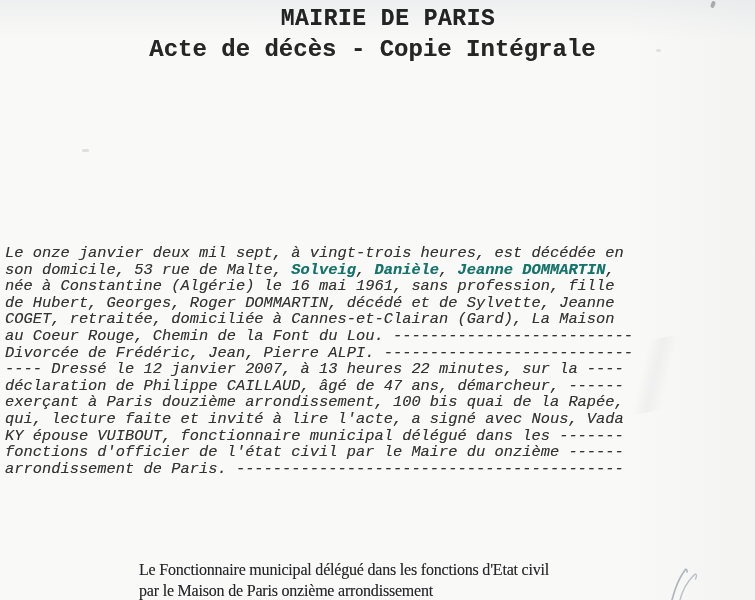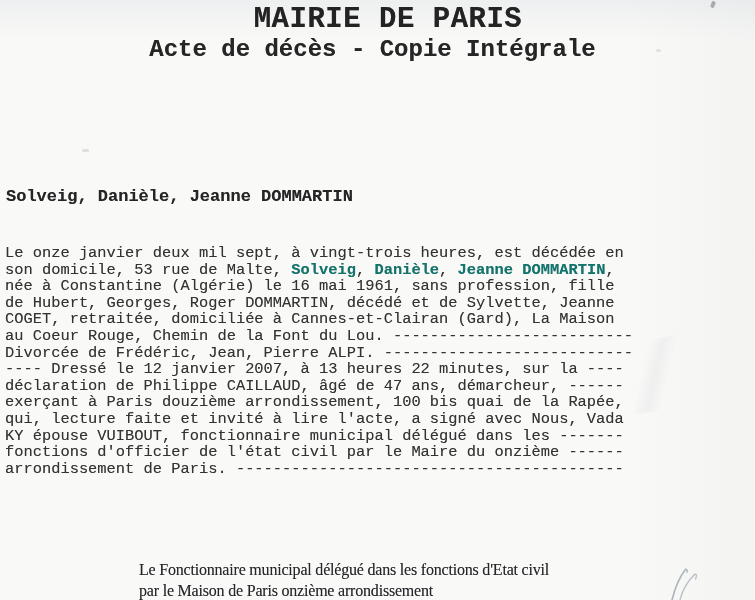--- a/index.html
+++ b/index.html
@@ -40,21 +40,21 @@
     position: absolute; left: 82px; top: 149px; width: 7px; height: 3px;
     background: rgba(160,165,168,0.30); border-radius: 2px;
   }
   .speck-3 {
     position: absolute; left: 656px; top: 49px; width: 5px; height: 3px;
     background: rgba(170,175,178,0.30); border-radius: 2px;
   }
 
   .doc-header { position: absolute; left: 0; top: 4px; width: 755px; text-align: center; }
   .doc-title {
-    margin: 0; font-size: 29px; line-height: 31px; font-weight: bold;
+    margin: 0; font-size: 23px; line-height: 31px; font-weight: bold;
     color: #232323; letter-spacing: 0.5px;
     text-shadow: 0 0 0.6px rgba(35,35,35,0.55);
     padding-left: 21px;
   }
   .doc-subtitle {
     margin: 2px 10px 0 0; font-size: 24px; line-height: 26px; font-weight: bold;
     color: #262626; text-shadow: 0 0 0.6px rgba(38,38,38,0.5);
   }
 
   .act-number {
@@ -68,21 +68,21 @@
     text-shadow: 0 0 0.5px rgba(37,37,37,0.5);
   }
 
   .body-text {
     position: absolute; left: 5px; top: 245px;
     font-size: 15.4px; line-height: 16.6px;
     color: #333333;
     text-shadow: 0 0 0.5px rgba(60,60,60,0.45);
     white-space: pre;
   }
-  .body-line { height: 16.6px; }
+  .body-line { height: 16.6px; font-style: italic; }
   .body-line .b { font-weight: bold; color: #0f766e; }
 
   .doc-footer {
     position: absolute; right: 16px; top: 560px; width: 600px;
     font-family: "Liberation Serif", serif;
     font-size: 16px; line-height: 20.5px; letter-spacing: -0.2px;
     color: #26262a;
     text-shadow: 0 0 0.5px rgba(40,40,45,0.4);
   }
 
@@ -99,21 +99,20 @@
   <div class="speck-1"></div>
   <div class="speck-2"></div>
   <div class="speck-3"></div>
 
   <div class="doc-header">
     <h1 class="doc-title">MAIRIE DE PARIS</h1>
     <h2 class="doc-subtitle">Acte de décès - Copie Intégrale</h2>
   </div>
 
 
-  <div class="name-heading">Solveig, Danièle, Jeanne DOMMARTIN</div>
 
   <div class="body-text"><div class="body-line"><span>Le onze janvier deux mil sept, à vingt-trois heures, est décédée en</span></div><div class="body-line"><span>son domicile, 53 rue de Malte, </span><span class="b">Solveig</span><span>, </span><span class="b">Danièle</span><span>, </span><span class="b">Jeanne DOMMARTIN</span><span>,</span></div><div class="body-line"><span>née à Constantine (Algérie) le 16 mai 1961, sans profession, fille</span></div><div class="body-line"><span>de Hubert, Georges, Roger DOMMARTIN, décédé et de Sylvette, Jeanne</span></div><div class="body-line"><span>COGET, retraitée, domiciliée à Cannes-et-Clairan (Gard), La Maison</span></div><div class="body-line"><span>au Coeur Rouge, Chemin de la Font du Lou. --------------------------</span></div><div class="body-line"><span>Divorcée de Frédéric, Jean, Pierre ALPI. ---------------------------</span></div><div class="body-line"><span>---- Dressé le 12 janvier 2007, à 13 heures 22 minutes, sur la ----</span></div><div class="body-line"><span>déclaration de Philippe CAILLAUD, âgé de 47 ans, démarcheur, ------</span></div><div class="body-line"><span>exerçant à Paris douzième arrondissement, 100 bis quai de la Rapée,</span></div><div class="body-line"><span>qui, lecture faite et invité à lire l'acte, a signé avec Nous, Vada</span></div><div class="body-line"><span>KY épouse VUIBOUT, fonctionnaire municipal délégué dans les -------</span></div><div class="body-line"><span>fonctions d'officier de l'état civil par le Maire du onzième ------</span></div><div class="body-line"><span>arrondissement de Paris. ------------------------------------------</span></div></div>
 
   <div class="doc-footer">
     <div>Le Fonctionnaire municipal délégué dans les fonctions d'Etat civil</div>
     <div>par le Maison de Paris onzième arrondissement</div>
   </div>
 
   <svg class="signature-svg" width="52" height="44" viewBox="0 0 52 44">
     <path d="M 20 44 C 23 32, 27 22, 33 14 C 34 12.5, 35.5 13.5, 35 16" fill="none" stroke="#939ea8" stroke-width="1.6" stroke-linecap="round" opacity="0.75"></path>

